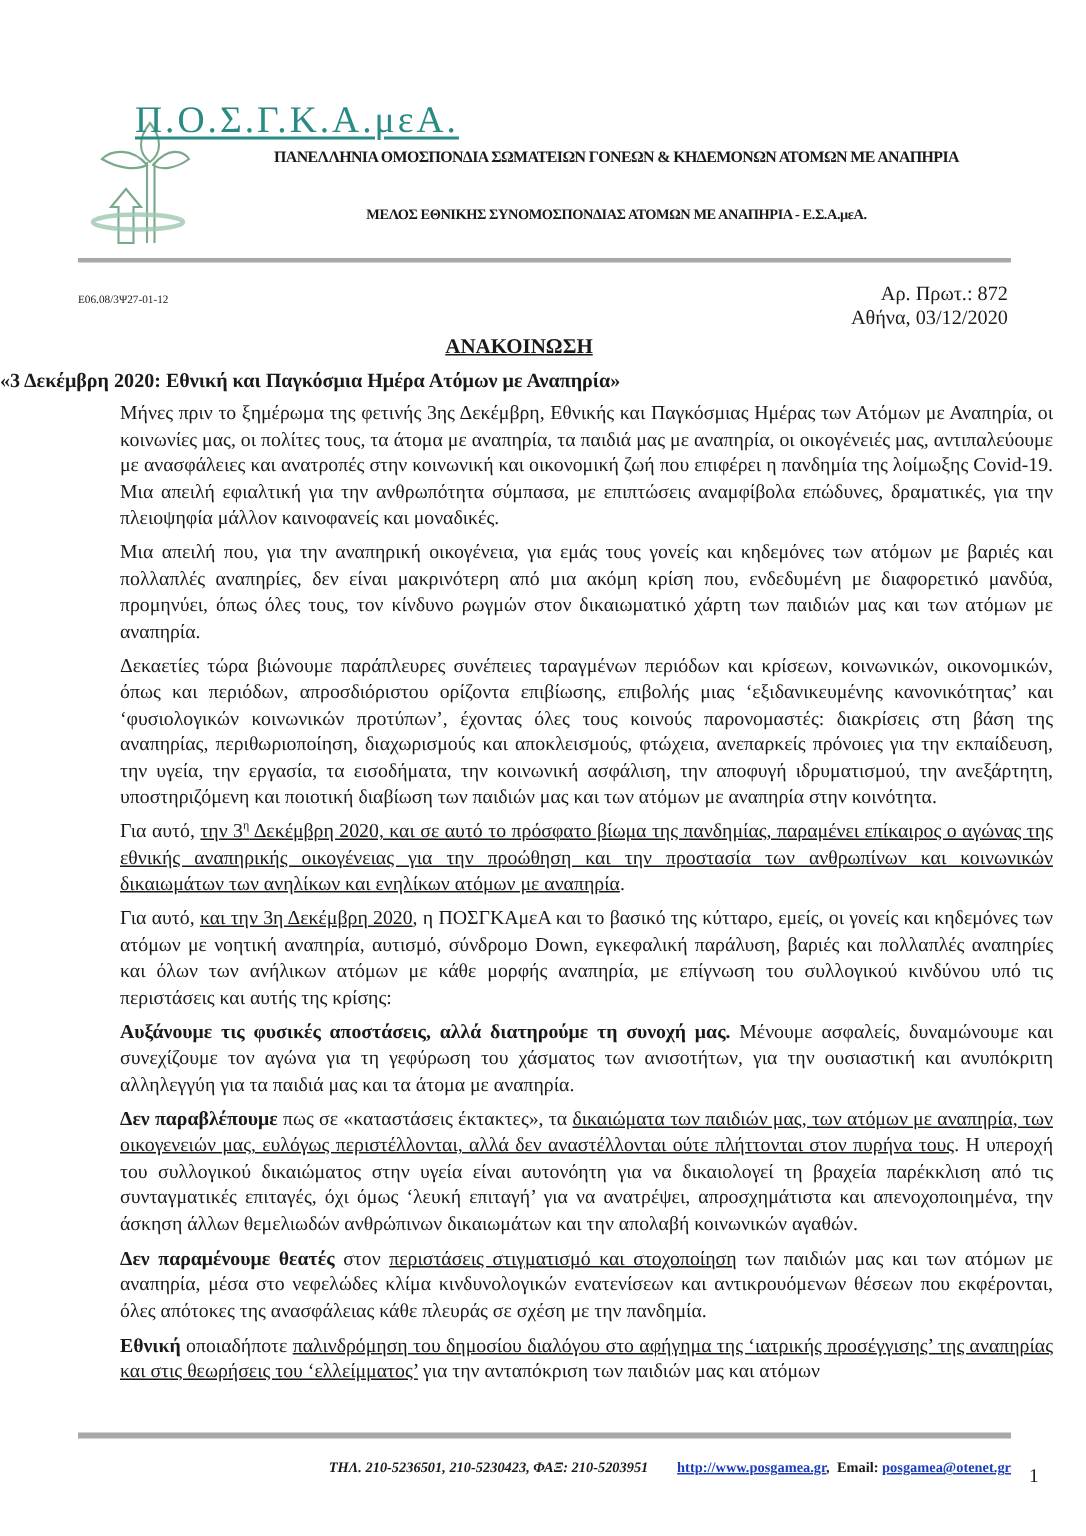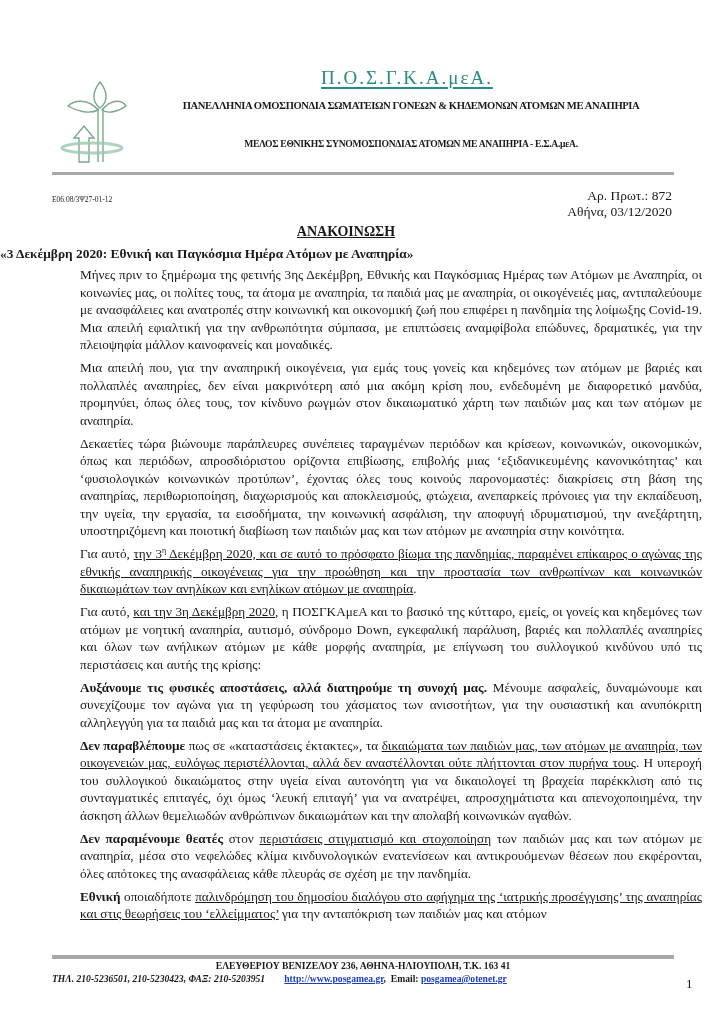--- a/index.html
+++ b/index.html
@@ -2,23 +2,23 @@
 <html><head>
 <meta charset="utf-8">
 <style>
   html, body { margin: 0; padding: 0; background: #ffffff; }
   body { width: 724px; height: 1024px; position: relative; overflow: hidden;
          font-family: "Liberation Serif", "DejaVu Serif", serif; color: #1a1a1a; }
   .page { position: absolute; left: 0; top: 0; width: 724px; height: 1024px; }
 
   .logo { position: absolute; left: 56px; top: 76px; width: 72px; height: 90px; }
 
-  .org-title { position: absolute; left: 0; width: 724px; top: 67px; text-align: center;
+  .org-title { position: absolute; left: 0; width: 724px; top: 67px; 
                padding-left: 90px; box-sizing: border-box;
-               font-size: 19px; letter-spacing: 2px; color: #2a8a84;
+               font-size: 25px; letter-spacing: 2px; color: #2a8a84;
                text-decoration: underline; text-decoration-thickness: 2px; text-underline-offset: 3px; }
   .org-sub1 { position: absolute; left: 146px; top: 100px; width: 530px; text-align: center;
               font-size: 10.6px; font-weight: bold; letter-spacing: -0.4px; white-space: nowrap; }
   .org-sub2 { position: absolute; left: 146px; top: 138px; width: 530px; text-align: center;
               font-size: 9.6px; font-weight: bold; letter-spacing: -0.3px; white-space: nowrap; }
 
   .hr-top { position: absolute; left: 52px; top: 172px; width: 622px; height: 3px; background: #a8a8a8; }
   .ref-code { position: absolute; left: 52px; top: 195px; font-size: 7.5px; text-align: center; }
 
   .prot { position: absolute; right: 52px; top: 188px; text-align: right; font-size: 13.5px; line-height: 16px; }
@@ -30,21 +30,21 @@
 
   .body { position: absolute; left: 52px; top: 266px; width: 622px; font-size: 13.2px; line-height: 17.5px; margin-left: 28px; }
   .body p { margin: 0 0 5.5px 0; text-align: justify; }
   .u { text-decoration: underline; }
   .b { font-weight: bold; }
   sup { font-size: 8px; line-height: 0; }
 
   .hr-bot { position: absolute; left: 52px; top: 955px; width: 622px; height: 4px; background: #a8a8a8; }
   .foot1 { position: absolute; left: 52px; width: 622px; top: 960px; text-align: center;
            font-size: 9.6px; font-weight: bold; }
-  .foot2 { position: absolute; left: 52px; width: 622px; top: 973px; text-align: left;
+  .foot2 { position: absolute; left: 52px; width: 622px; top: 973px; text-align: right;
            font-size: 9.6px; font-weight: bold; white-space: nowrap; }
   .foot2 .it { font-style: italic; }
   .foot2 a { color: #1a3dbd; text-decoration: underline; }
   .pagenum { position: absolute; left: 686px; top: 976px; font-size: 13px; }
 </style>
 </head>
 <body>
 
 <div class="page">
 
@@ -92,21 +92,20 @@
     </p>
     <p>
       <span class="b">Δεν παραμένουμε θεατές</span><span> στον </span><span class="u">περιστάσεις στιγματισμό και στοχοποίηση</span><span> των παιδιών μας και των ατόμων με αναπηρία, μέσα στο νεφελώδες κλίμα κινδυνολογικών ενατενίσεων και αντικρουόμενων θέσεων που εκφέρονται, όλες απότοκες της ανασφάλειας κάθε πλευράς σε σχέση με την πανδημία.</span>
     </p>
     <p>
       <span class="b">Εθνική</span><span> οποιαδήποτε </span><span class="u">παλινδρόμηση του δημοσίου διαλόγου στο αφήγημα της ‘ιατρικής προσέγγισης’ της αναπηρίας και στις θεωρήσεις του ‘ελλείμματος’</span><span> για την ανταπόκριση των παιδιών μας και ατόμων</span>
     </p>
   </div>
 
   <div class="hr-bot"></div>
-  <div class="foot1">ΕΛΕΥΘΕΡΙΟΥ ΒΕΝΙΖΕΛΟΥ 236, ΑΘΗΝΑ-ΗΛΙΟΥΠΟΛΗ, Τ.Κ. 163 41</div>
   <div class="foot2">
     <span class="it">ΤΗΛ. 210-5236501, 210-5230423,  ΦΑΞ: 210-5203951</span>
     &nbsp;&nbsp;&nbsp;&nbsp;&nbsp;&nbsp;
     <a>http://www.posgamea.gr</a>,&nbsp;
     <span>Email: </span><a>posgamea@otenet.gr</a>
   </div>
   <div class="pagenum">1</div>
 
 </div>
 

